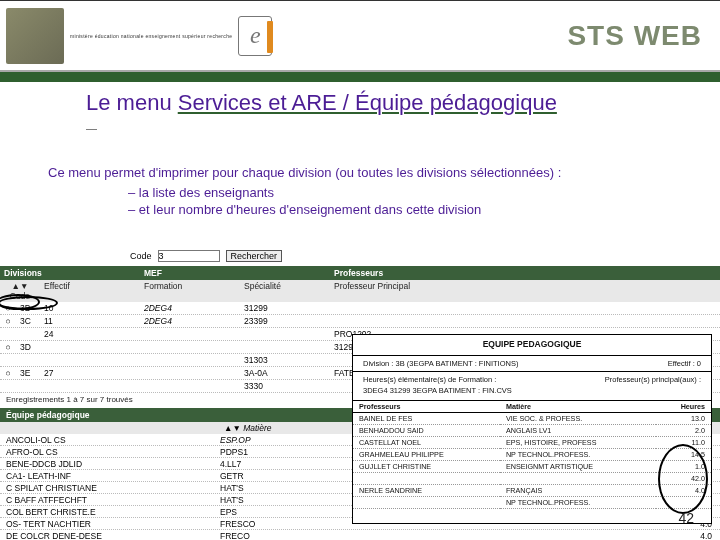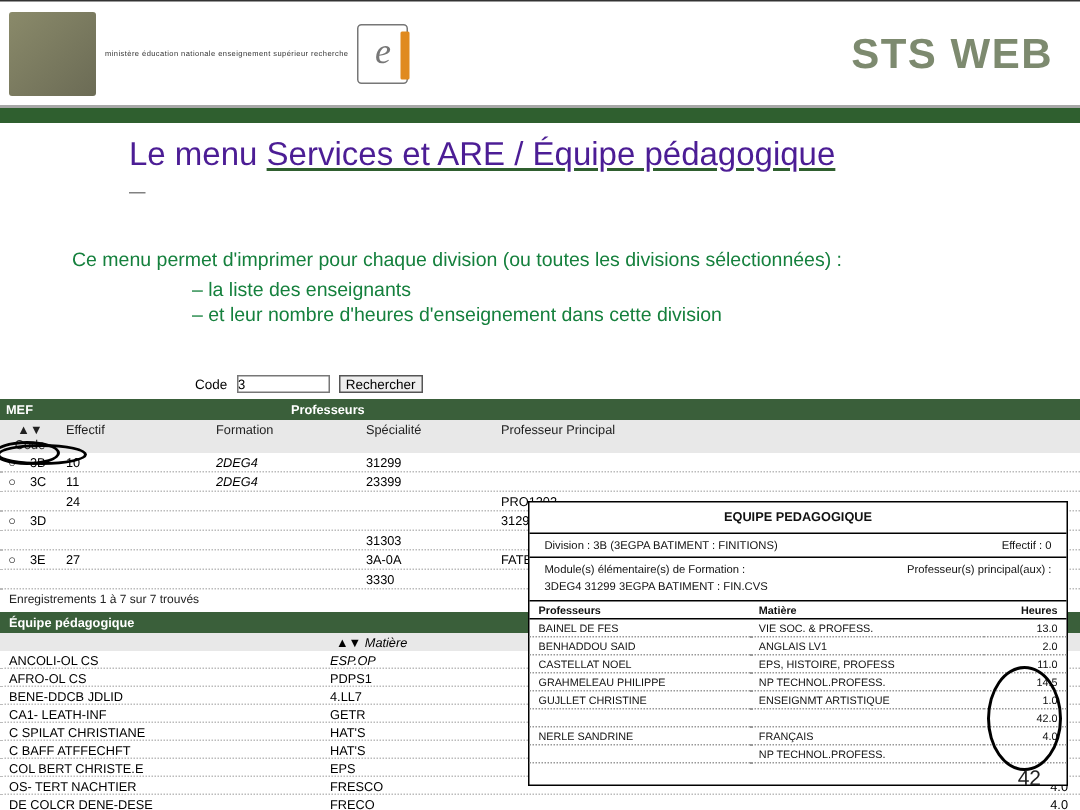--- a/index.html
+++ b/index.html
@@ -13,21 +13,21 @@
   .elogo .bar { position:absolute; right:-2px; top:4px; width:6px; height:32px; background:#e08a1f; border-radius:1px; }
   .brand { font-family: Arial Black, Arial, sans-serif; font-size: 28px; font-weight: 900; color: #7d8a6f; letter-spacing: 1px; }
 
   .greenbar { height: 10px; background: #2f5f2f; }
 
   .title { font-size: 22px; color: #4c1d95; padding: 8px 0 2px 86px; }
   .title .under { text-decoration: underline; text-decoration-color: #2f5f2f; text-decoration-thickness: 2px; text-underline-offset: 2px; }
 
   .why { font-size: 11px; color: #555; padding-left: 86px; margin-top: 4px; }
 
-  .body { padding: 30px 48px 8px 48px; font-size: 13px; color: #15803d; line-height: 1.35; }
+  .body { padding: 30px 48px 8px 48px; font-size: 13px; color: #4c1d95; line-height: 1.35; }
   .body ul { list-style: none; padding-left: 80px; margin-top: 2px; }
   .body li::before { content: "– "; }
 
   .screenshot { position: absolute; left: 0; right: 0; top: 248px; width: 720px; background: #fff; }
 
   .srch { display:flex; align-items:center; gap:6px; font-size:9px; padding-left:130px; padding-top:2px; }
   .srch input { width: 62px; height: 12px; font-size:9px; border:1px solid #777; }
   .srch .btn { border:1px solid #555; padding:0 4px; font-size:9px; background:#eee; }
 
   .hdrrow { display:flex; background:#3a5f3a; color:#fff; font-size:8.5px; font-weight:bold; margin-top:4px; }
@@ -103,20 +103,21 @@
 
 <div class="screenshot">
 
   <div class="srch">
     <span>Code</span>
     <input value="3" style="">
     <span class="btn">Rechercher</span>
   </div>
 
   <div class="hdrrow">
+    <div class="col-div">Divisions</div>
     <div class="col-mef">MEF</div>
     <div class="col-prof">Professeurs</div>
   </div>
   <div class="subrow">
     <div class="sc-code">▲▼ Code</div>
     <div class="sc-eff">Effectif</div>
     <div class="sc-form">Formation</div>
     <div class="sc-spec">Spécialité</div>
     <div class="sc-pp">Professeur Principal</div>
   </div>
@@ -243,21 +244,21 @@
 
 <div class="pdf">
   <div class="ptitle">EQUIPE PEDAGOGIQUE</div>
   <hr>
   <div class="pline">
     <span>Division : 3B (3EGPA BATIMENT : FINITIONS)</span>
     <span>Effectif : 0</span>
   </div>
   <hr>
   <div class="pline">
-    <span>Module(s) élémentaire(s) de Formation :</span>
+    <span>Heures(s) élémentaire(s) de Formation :</span>
     <span>Professeur(s) principal(aux) :</span>
   </div>
   <div class="pline">
     <span>3DEG4 31299  3EGPA BATIMENT : FIN.CVS</span>
     <span></span>
   </div>
   <table>
     <thead>
         <tr>
       <th>Professeurs</th>

